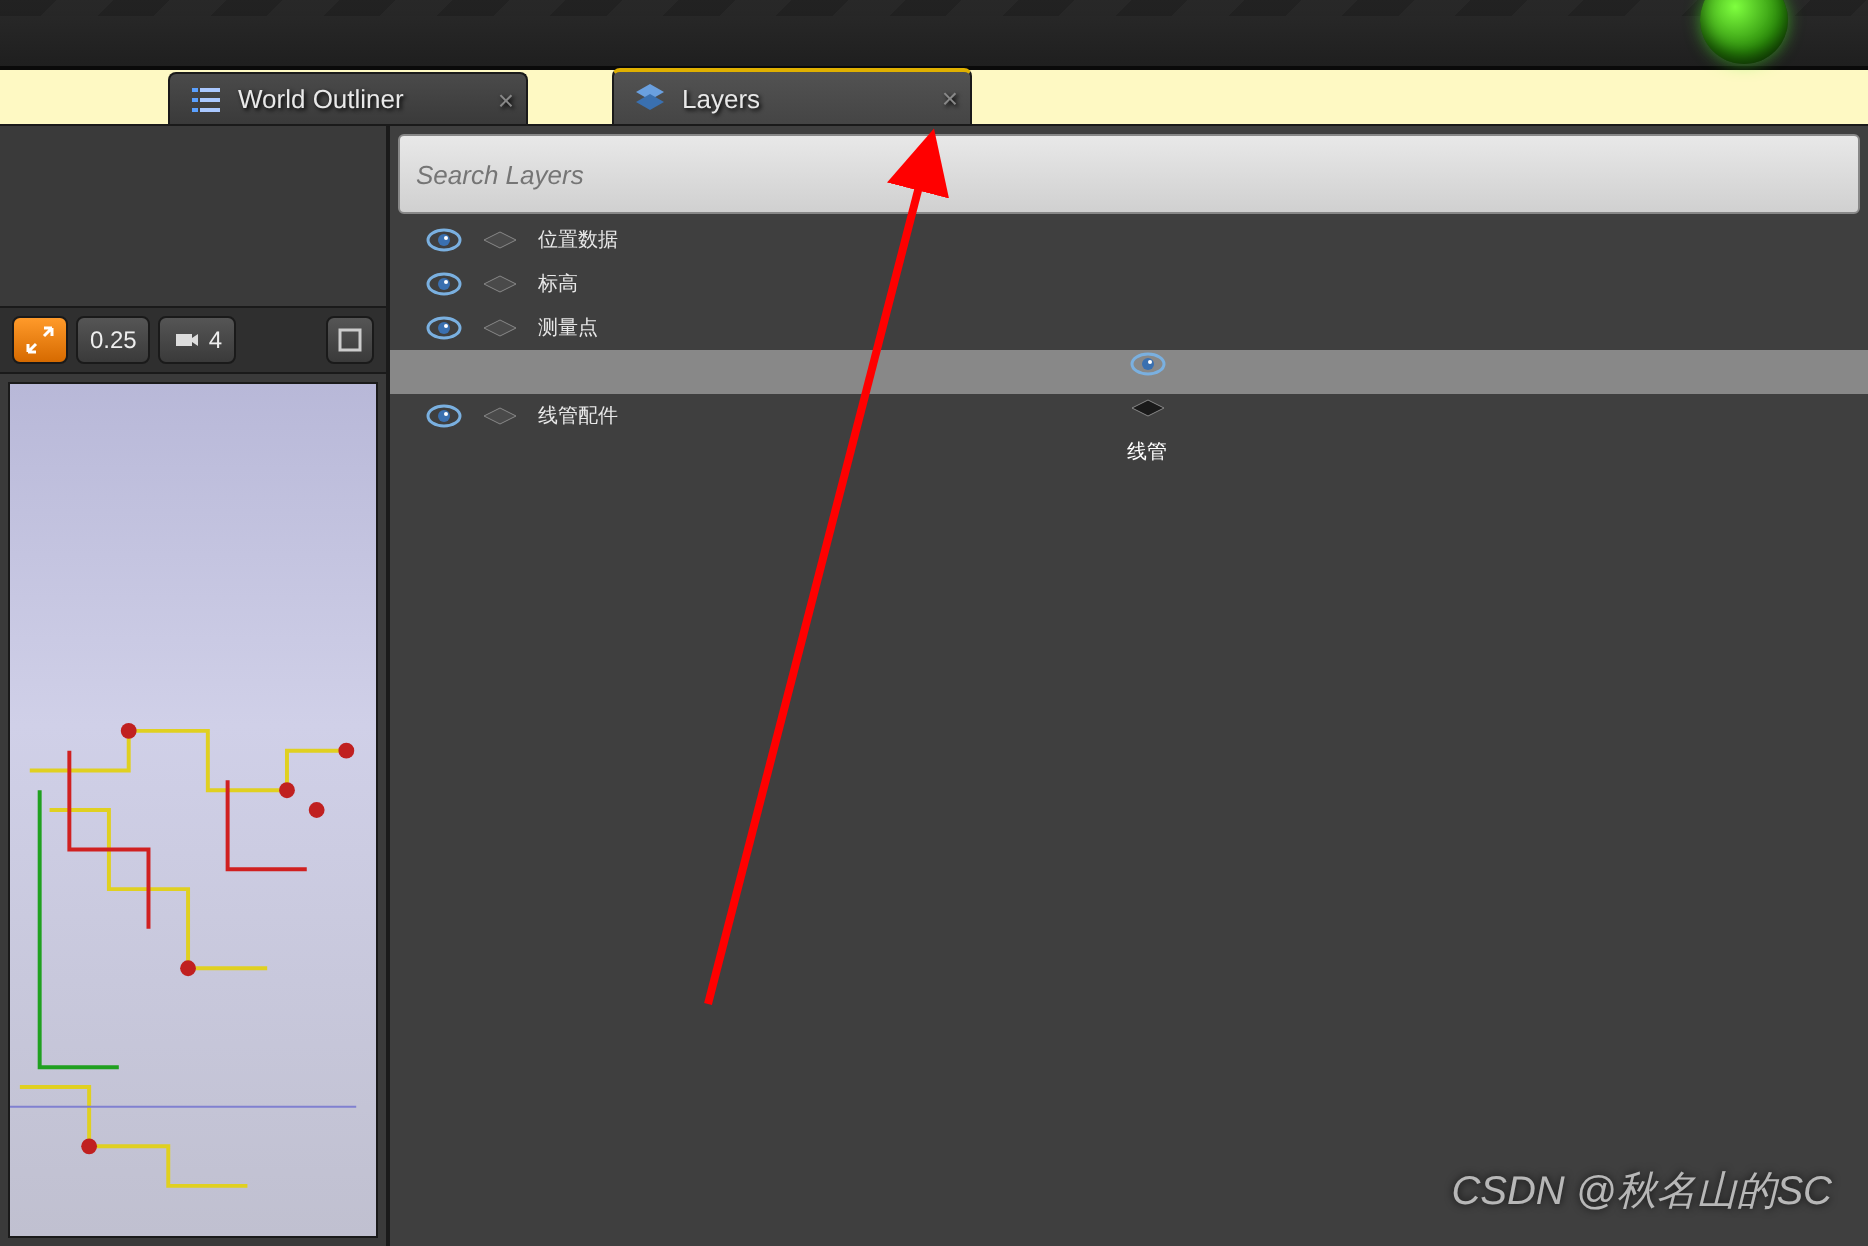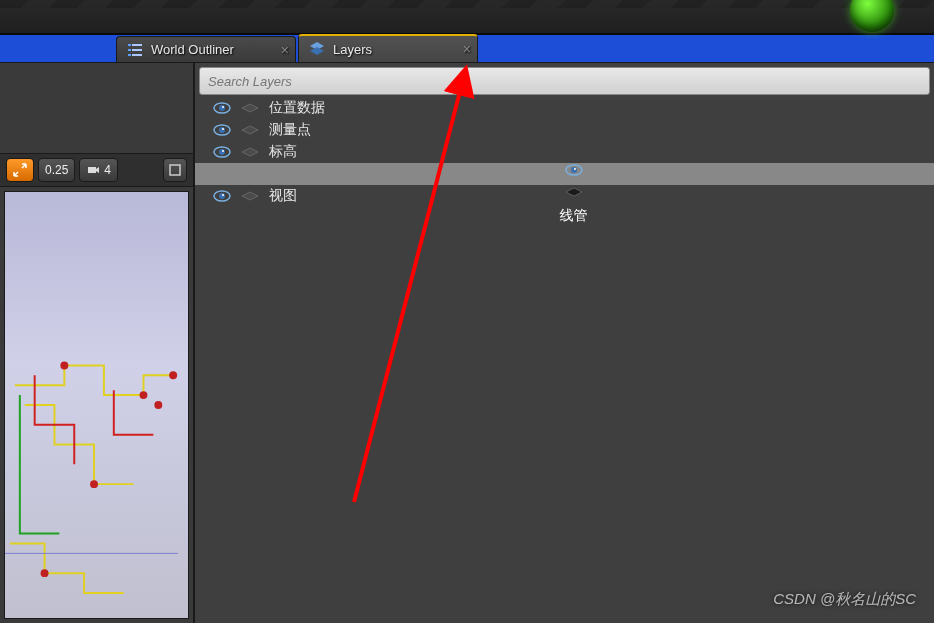--- a/index.html
+++ b/index.html
@@ -37,24 +37,25 @@
       top: -12px;
       width: 44px;
       height: 44px;
       border-radius: 50%;
       background: radial-gradient(circle at 40% 35%, #7fff3f, #2a8a0a 60%, #0a3a00);
       box-shadow: 0 0 8px rgba(80,255,40,0.5), inset 0 -4px 8px rgba(0,0,0,0.5);
     }
     .tabs-row {
       display: flex;
       height: 28px;
-      padding-left: 116px;
-      background: #1d4ed8;
+      padding-left: 84px;
+      background: #fef9c3;
       border-bottom: 1px solid #1a1a1a;
       align-items: flex-end;
+      gap: 40px;
     }
     .tab {
       display: flex;
       align-items: center;
       height: 26px;
       padding: 0 10px;
       margin-right: 2px;
       background: linear-gradient(180deg, #4a4a4a, #3a3a3a);
       border: 1px solid #1a1a1a;
       border-bottom: none;
@@ -146,21 +147,21 @@
       top: 0; left: 0;
       width: 100%; height: 100%;
     }
     .right-panel {
       flex: 1;
       display: flex;
       flex-direction: column;
       background: #3f3f3f;
     }
     .search-bar {
-      height: 28px;
+      height: 40px;
       margin: 4px 4px 2px 4px;
       background: linear-gradient(180deg, #e8e8e8, #d0d0d0);
       border: 1px solid #888;
       border-radius: 3px;
       display: flex;
       align-items: center;
       padding: 0 8px;
     }
     .search-bar input {
       flex: 1;
@@ -176,21 +177,21 @@
       overflow: auto;
     }
     .layer-item {
       display: flex;
       align-items: center;
       height: 22px;
       padding-left: 18px;
       gap: 10px;
       cursor: pointer;
       color: #e8e8e8;
-      font-size: 14px;
+      font-size: 10px;
       font-family: Liberation Serif, serif;
     }
     .layer-item.selected {
       background: #888888;
       color: #fff;
       flex-direction: column;
     }
     .eye-icon {
       width: 18px; height: 14px;
       display: inline-flex;
@@ -201,21 +202,21 @@
       width: 18px; height: 10px;
       display: inline-flex;
       align-items: center;
       justify-content: center;
     }
     .watermark {
       position: absolute;
       bottom: 14px;
       right: 18px;
       color: rgba(230,230,230,0.75);
-      font-size: 15px;
+      font-size: 20px;
       font-style: italic;
       text-shadow: 0 0 4px rgba(0,0,0,0.8);
       pointer-events: none;
     }
     .annotation-arrow {
       position: absolute;
       top: 0; left: 0;
       width: 934px; height: 623px;
       pointer-events: none;
     }
@@ -335,36 +336,36 @@
               <ellipse cx="9" cy="7" rx="8" ry="5" fill="none" stroke="#7ab0e0" stroke-width="1.5"></ellipse>
               <circle cx="9" cy="7" r="3" fill="#3a70b0"></circle>
               <circle cx="10" cy="6" r="1" fill="#fff"></circle>
             </svg>
           </span>
           <span class="layer-glyph">
             <svg viewBox="0 0 18 10">
               <polygon points="9,1 17,5 9,9 1,5" fill="#4a4a4a" stroke="#888" stroke-width="0.5"></polygon>
             </svg>
           </span>
-          <span>测量点</span>
+          <span>标高</span>
         </div>
         <div class="layer-item">
           <span class="eye-icon">
             <svg viewBox="0 0 18 14">
               <ellipse cx="9" cy="7" rx="8" ry="5" fill="none" stroke="#7ab0e0" stroke-width="1.5"></ellipse>
               <circle cx="9" cy="7" r="3" fill="#3a70b0"></circle>
               <circle cx="10" cy="6" r="1" fill="#fff"></circle>
             </svg>
           </span>
           <span class="layer-glyph">
             <svg viewBox="0 0 18 10">
               <polygon points="9,1 17,5 9,9 1,5" fill="#4a4a4a" stroke="#888" stroke-width="0.5"></polygon>
             </svg>
           </span>
-          <span>标高</span>
+          <span>测量点</span>
         </div>
         <div class="layer-item selected">
           <span class="eye-icon">
             <svg viewBox="0 0 18 14">
               <ellipse cx="9" cy="7" rx="8" ry="5" fill="none" stroke="#7ab0e0" stroke-width="1.5"></ellipse>
               <circle cx="9" cy="7" r="3" fill="#3a70b0"></circle>
               <circle cx="10" cy="6" r="1" fill="#fff"></circle>
             </svg>
           </span>
           <span class="layer-glyph">
@@ -380,21 +381,21 @@
               <ellipse cx="9" cy="7" rx="8" ry="5" fill="none" stroke="#7ab0e0" stroke-width="1.5"></ellipse>
               <circle cx="9" cy="7" r="3" fill="#3a70b0"></circle>
               <circle cx="10" cy="6" r="1" fill="#fff"></circle>
             </svg>
           </span>
           <span class="layer-glyph">
             <svg viewBox="0 0 18 10">
               <polygon points="9,1 17,5 9,9 1,5" fill="#4a4a4a" stroke="#888" stroke-width="0.5"></polygon>
             </svg>
           </span>
-          <span>视图</span>
+          <span>线管配件</span>
         </div>
       </div>
   </div>
 </div>
 
 <div class="watermark">CSDN @秋名山的SC</div>
 
 <svg class="annotation-arrow">
   <defs>
     <marker id="arrowhead" markerWidth="8" markerHeight="8" refX="6" refY="4" orient="auto">

